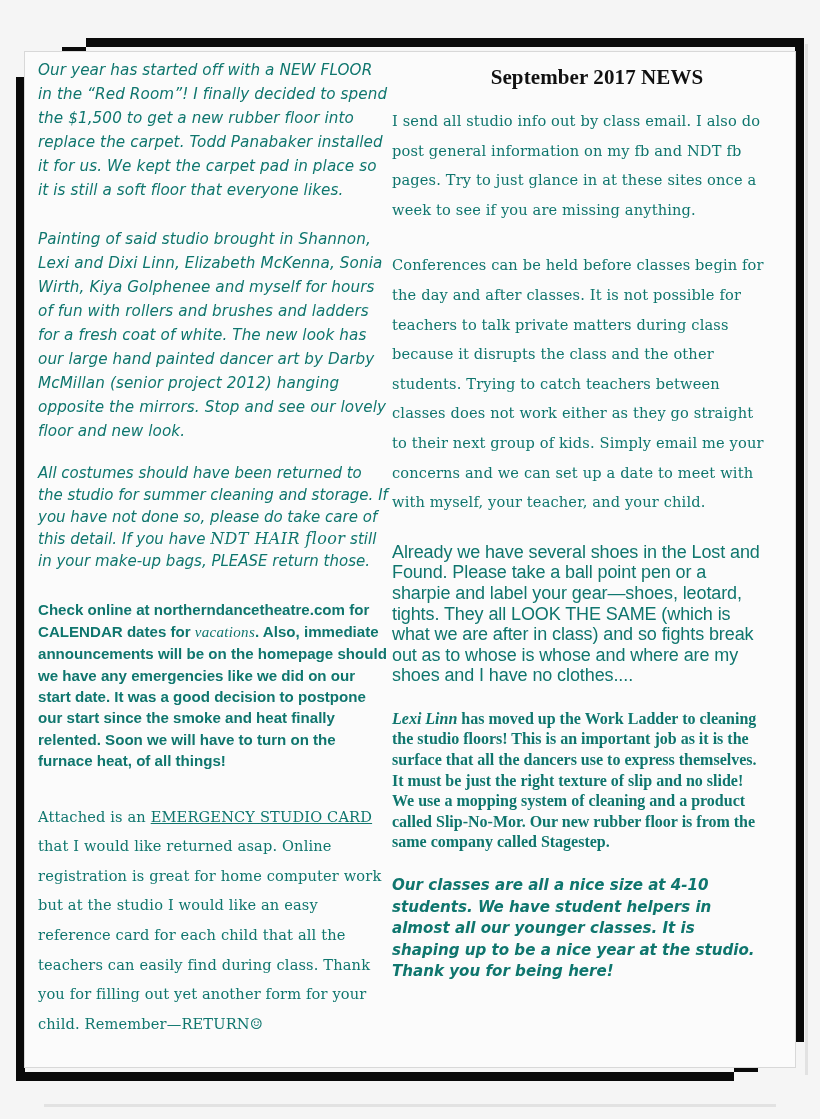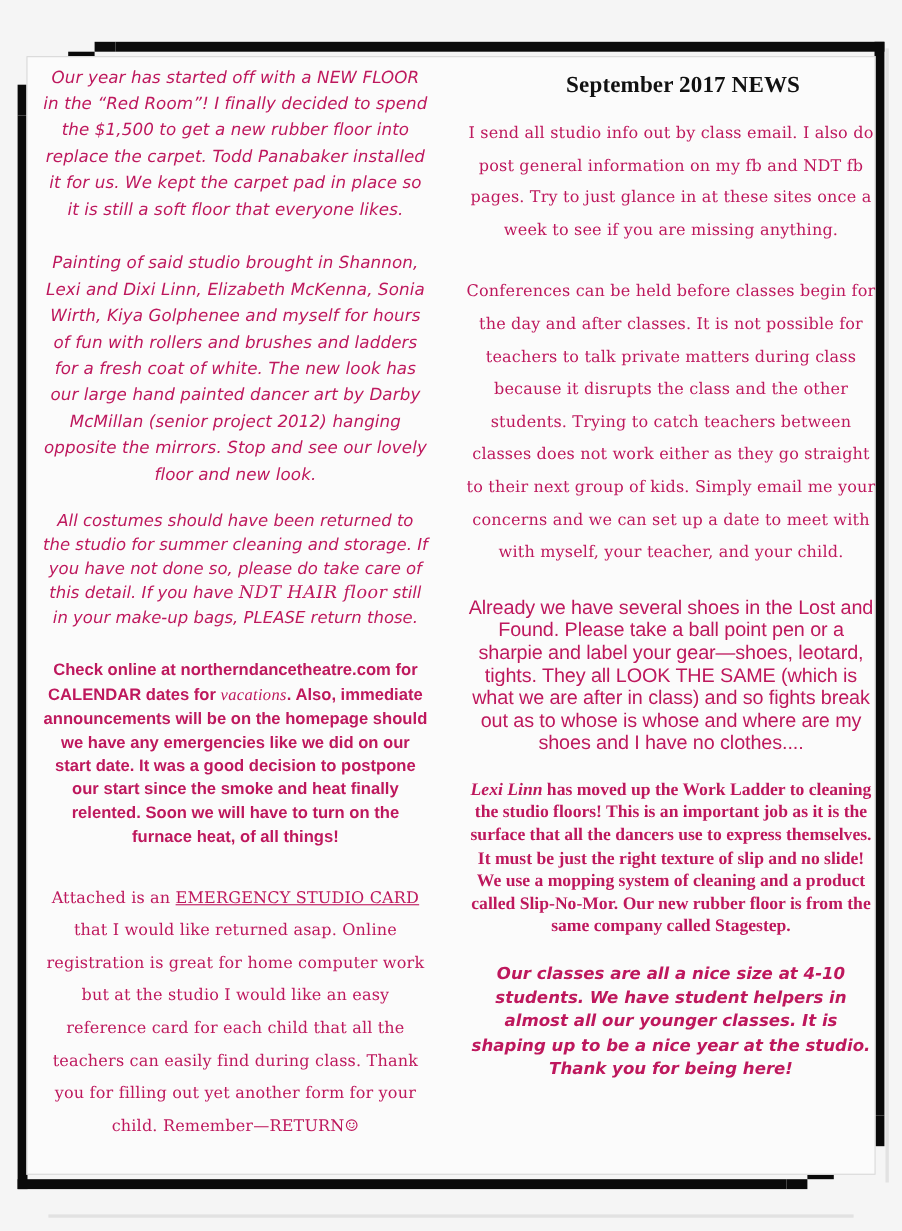--- a/index.html
+++ b/index.html
@@ -65,36 +65,36 @@
     left: 32px;
     top: 58px;
     width: 756px;
     height: 1003px;
     box-sizing: border-box;
     padding: 0;
   }
 
   .title {
     position: absolute;
-    left: 400px;
+    left: 376px;
     top: 7px;
     width: 378px;
     text-align: center;
     font-family: "Liberation Serif", serif;
     font-weight: bold;
     font-size: 21px;
     letter-spacing: 0.1px;
     color: #111;
   }
 
   .col { position: absolute; top: 0; box-sizing: border-box; }
   .col-left  { left: 6px;   width: 352px; }
-  .col-right { left: 392px; width: 372px; padding-top: 48px; }
-
-  p.blk { margin: 0 0 0 0; color: #be185d; text-align: center; }
+  .col-right { left: 360px; width: 372px; padding-top: 48px; }
+
+  p.blk { margin: 0 0 0 0; color: #0f766e; }
 
   
   .f-script {
     font-family: "DejaVu Sans", sans-serif;
     font-style: italic;
     font-size: 15.2px;
     line-height: 24.1px;
     letter-spacing: 0.1px;
     color: #161616;
   }

